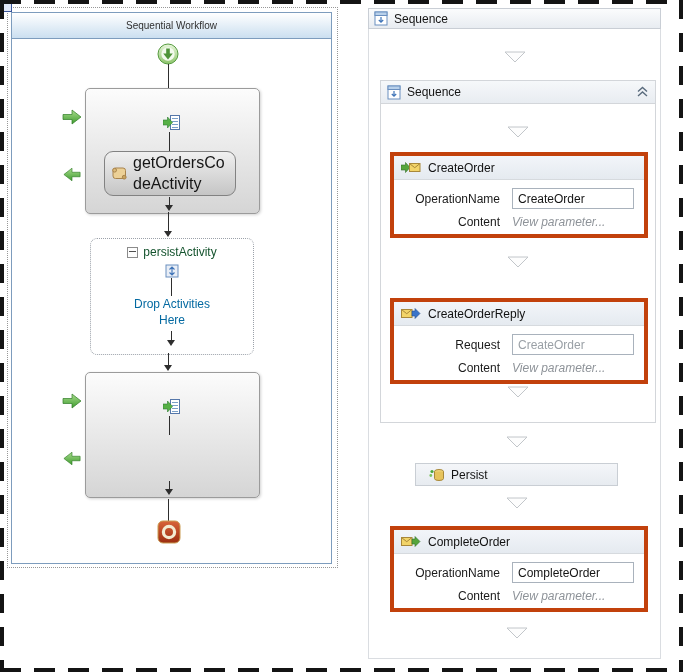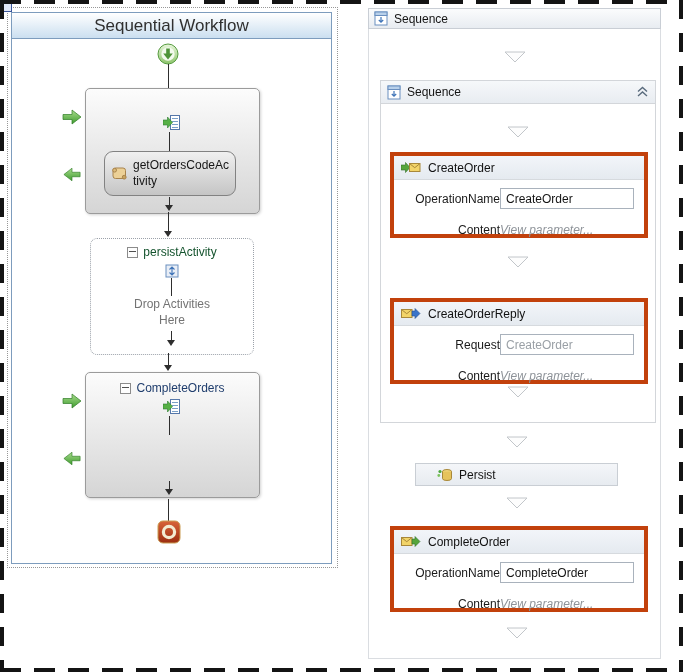--- a/index.html
+++ b/index.html
@@ -11,63 +11,63 @@
   .dash-h{position:absolute;left:0;width:683px;height:4px;
     background:repeating-linear-gradient(90deg,#141414 0 21px,transparent 21px 34px);}
   .dash-v{position:absolute;top:0;height:672px;width:4px;
     background:repeating-linear-gradient(180deg,#141414 0 19px,transparent 19px 33px);}
 
   
   .sel-rect{position:absolute;left:7px;top:7px;width:329px;height:559px;border:1px dotted #979797;}
   .sel-handle{position:absolute;left:3px;top:3px;width:7px;height:7px;background:#dfe6f5;border:1px solid #3a569b;}
   .wf-panel{position:absolute;left:11px;top:12px;width:319px;height:550px;background:#fff;border:1px solid #7d9cbd;}
   .wf-title{height:25px;border-bottom:1px solid #7d9cbd;background:linear-gradient(#ffffff,#cbdff0);
-    display:flex;align-items:center;justify-content:center;font-size:17px;color:#303030;}
+    display:flex;align-items:center;justify-content:center;font-size:10px;color:#303030;}
 
   .line{position:absolute;width:1px;background:#2e2e2e;}
   .ah{position:absolute;width:0;height:0;border-left:4px solid transparent;border-right:4px solid transparent;border-top:6px solid #2e2e2e;}
 
   .wf-box{position:absolute;left:85px;width:173px;height:124px;border:1px solid #9b9b9b;border-radius:5px;
     background:linear-gradient(#fcfcfc,#d5d5d5);box-shadow:1px 1px 3px rgba(0,0,0,.18);}
   .wf-box-hd{position:absolute;left:0;right:0;top:8px;display:flex;align-items:center;justify-content:center;gap:5px;
     font-size:12px;color:#1f3d6d;}
   .collapse-glyph{width:9px;height:9px;background:#fdfdfd;border:1px solid #8b8b8b;position:relative;flex:none;}
   .collapse-glyph::after{content:"";position:absolute;left:1px;right:1px;top:3px;height:1px;background:#4f4f4f;}
   .code-box{position:absolute;left:18px;top:62px;width:132px;height:45px;border:1px solid #828282;border-radius:9px;
     background:linear-gradient(#f0f0f0,#c5c5c5);display:flex;align-items:center;gap:5px;padding-left:6px;box-sizing:border-box;}
-  .code-label{font-size:12px;color:#161616;width:98px;line-height:1.3;word-break:break-all;}
+  .code-label{font-size:16px;color:#161616;width:98px;line-height:1.3;word-break:break-all;}
 
   .dotted-box{position:absolute;left:90px;top:238px;width:162px;height:115px;border:1px dotted #9ba1a9;border-radius:7px;background:#fff;}
   .dotted-hd{position:absolute;left:0;right:0;top:6px;display:flex;align-items:center;justify-content:center;gap:5px;
     font-size:12px;color:#14532d;}
   .drop-hint{position:absolute;left:50%;transform:translateX(-50%);top:57px;width:98px;text-align:center;
-    font-size:12px;line-height:1.35;color:#737373;}
+    font-size:12px;line-height:1.35;color:#0369a1;}
 
   
   .seq-outer{position:absolute;left:368px;top:8px;width:293px;height:651px;border:1px solid #dadde1;border-top:none;background:#fff;box-sizing:border-box;}
   .seq-outer-hd{position:absolute;left:368px;top:8px;width:293px;height:21px;border:1px solid #c9ced5;box-sizing:border-box;
     background:linear-gradient(#fbfcfd,#e8ecf1);display:flex;align-items:center;gap:6px;padding:0 5px;font-size:12px;color:#141414;}
   .seq-inner{position:absolute;left:380px;top:80px;width:276px;height:343px;border:1px solid #d3d6da;background:#fff;box-sizing:border-box;}
   .seq-inner-hd{height:22px;border-bottom:1px solid #d3d6da;background:linear-gradient(#f6f8fa,#e8ecf1);
     display:flex;align-items:center;gap:6px;padding:0 6px;font-size:12px;color:#141414;}
   .spacer{flex:1;}
 
   .activity-box{position:absolute;width:258px;height:86px;border:4px solid #c2410c;background:#fff;box-sizing:border-box;}
   .activity-hd{height:23px;border-bottom:1px solid #d6dade;background:linear-gradient(#f2f5f9,#e5eaf0);
     display:flex;align-items:center;gap:7px;padding:0 7px;font-size:12px;color:#111;}
-  .prop-row{display:flex;align-items:center;gap:0;margin:8px 10px 0 10px;font-size:12px;color:#1a1a1a;}
-  .prop-row + .prop-row{margin-top:14px;}
+  .prop-row{display:flex;align-items:center;gap:12px;margin:8px 10px 0 10px;font-size:12px;color:#1a1a1a;}
+  .prop-row + .prop-row{margin-top:6px;}
   .prop-label{width:96px;text-align:right;flex:none;}
   .textbox{border:1px solid #a9b2bc;background:#fff;height:19px;width:135px;display:flex;align-items:center;
     padding:0 5px;font-size:12px;color:#141414;box-sizing:content-box;}
   .textbox.gray{color:#9aa0a6;}
   .link-gray{color:#8e9399;font-style:italic;}
 
   .persist-bar{position:absolute;left:415px;top:463px;width:203px;height:23px;border:1px solid #c9ced4;box-sizing:border-box;
-    background:linear-gradient(#f4f6f9,#e7ebf0);display:flex;align-items:center;gap:6px;padding:0 21px;font-size:12px;color:#141414;}
+    background:linear-gradient(#f4f6f9,#e7ebf0);display:flex;align-items:center;gap:6px;padding:0 13px;font-size:12px;color:#141414;}
 
   .tri{position:absolute;}
   svg{display:block;}
 </style>
 </head>
 <body>
 
 <div id="canvas">
 
   <svg width="0" height="0" style="position:absolute" aria-hidden="true">
@@ -156,24 +156,20 @@
     <div class="line" style="left:80px;top:39px;height:18px;"></div>
     <div class="drop-hint">Drop Activities Here</div>
     <div class="line" style="left:80px;top:92px;height:11px;"></div>
     <div class="ah" style="left:76px;top:101px;"></div>
   </div>
 
   <div class="line" style="left:168px;top:353px;height:13px;"></div>
   <div class="ah" style="left:164px;top:365px;"></div>
 
   <div class="wf-box" style="top:372px;">
-    <div class="wf-box-hd">
-      <span class="collapse-glyph"></span>
-      <span>CompleteOrders</span>
-    </div>
     <div class="abs" style="left:77px;top:25px;">
       <svg width="18" height="17" viewBox="0 0 18 17">
         <rect x="7.5" y="1.5" width="9" height="14" fill="#fff" stroke="#5577aa"></rect>
         <line x1="9" y1="4.5" x2="15" y2="4.5" stroke="#7aa0c8"></line>
         <line x1="9" y1="7.5" x2="15" y2="7.5" stroke="#7aa0c8"></line>
         <line x1="9" y1="10.5" x2="15" y2="10.5" stroke="#7aa0c8"></line>
         <line x1="9" y1="13.5" x2="15" y2="13.5" stroke="#7aa0c8"></line>
         <polygon points="0,6 4.5,6 4.5,3 9.5,8.5 4.5,14 4.5,11 0,11" fill="#56b045" stroke="#2e7d32" stroke-width="0.6"></polygon>
       </svg>
     </div>

